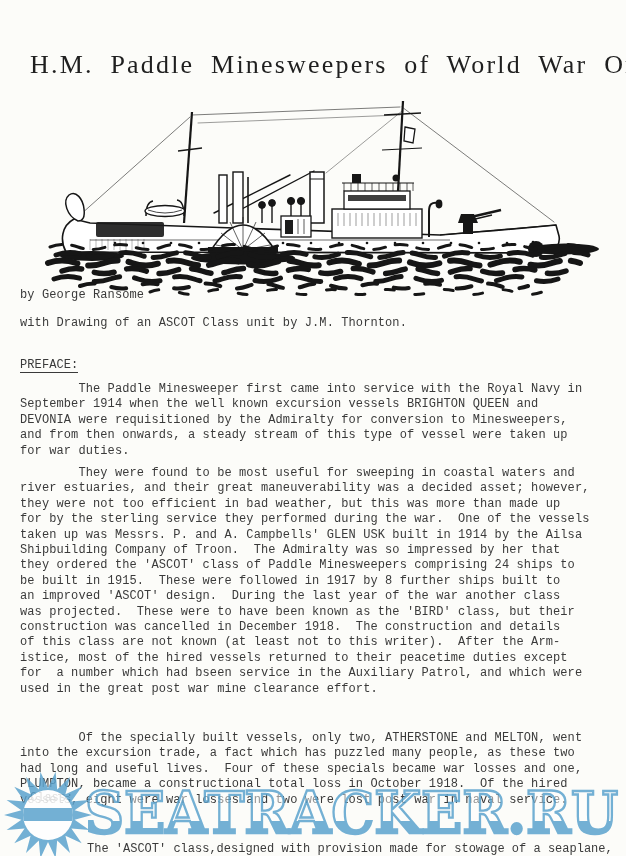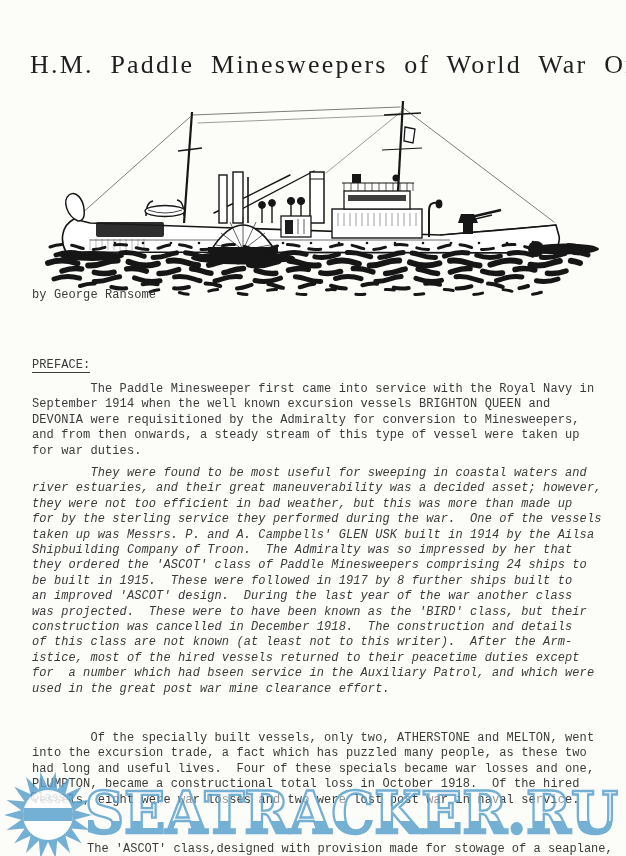--- a/index.html
+++ b/index.html
@@ -9,30 +9,30 @@
     font-family:"Liberation Mono","DejaVu Sans Mono",monospace;
     color:#383838;
   }
   .title{
     position:absolute;left:30px;top:50px;width:590px;
     font-family:"Liberation Serif","DejaVu Serif",serif;
     font-size:26px;font-weight:400;color:#1f1f1f;
     letter-spacing:2.2px;word-spacing:8px;white-space:nowrap;
   }
   .typed{
-    position:absolute;left:32px;
+    position:absolute;left:20px;
     font-size:12px;line-height:15.4px;color:#3a3a3a;
     white-space:pre;letter-spacing:0.1px;
   }
   .byline{top:288px;}
   .credit{top:316px;}
   .preface{top:358px;}
   .preface span{border-bottom:1.2px solid #3a3a3a;padding-bottom:0;}
   .para1{top:382px;}
-  .para2{top:466px;font-style:italic;}
+  .para2{top:466px;}
   .para3{top:703px;margin-top:28px;}
   .note{
     position:absolute;left:30px;top:790px;width:580px;
     font-size:12px;line-height:17px;color:#3a3a3a;white-space:pre;
   }
   .note .note-label{position:absolute;left:0;top:0;}
   .note .note-text{display:block;margin-left:57px;}
   .ship{position:absolute;left:0;top:95px;width:626px;height:205px;}
   .watermark{position:absolute;left:0;top:770px;width:626px;height:86px;pointer-events:none;}
 </style>
@@ -212,20 +212,21 @@
       <path d="M56,160 q14,-5 28,0 t28,0 t28,0 t28,0 t28,0 t28,0 t28,0 t28,0 t28,0 t28,0 t28,0 t28,0 t28,0 t28,0 t28,0 t28,0 t28,0 t28,0 t28,0" stroke-width="5" stroke-dasharray="24 9"></path>
       <path d="M48,168 q14,-5 28,0 t28,0 t28,0 t28,0 t28,0 t28,0 t28,0 t28,0 t28,0 t28,0 t28,0 t28,0 t28,0 t28,0 t28,0 t28,0 t28,0 t28,0 t28,0" stroke-width="6" stroke-dasharray="30 11"></path>
       <path d="M62,176 q14,-5 28,0 t28,0 t28,0 t28,0 t28,0 t28,0 t28,0 t28,0 t28,0 t28,0 t28,0 t28,0 t28,0 t28,0 t28,0 t28,0 t28,0 t28,0" stroke-width="5.5" stroke-dasharray="20 13"></path>
       <path d="M54,184 q14,-5 28,0 t28,0 t28,0 t28,0 t28,0 t28,0 t28,0 t28,0 t28,0 t28,0 t28,0 t28,0 t28,0 t28,0 t28,0 t28,0 t28,0 t28,0" stroke-width="5" stroke-dasharray="26 15"></path>
       <path d="M80,191 q14,-5 28,0 t28,0 t28,0 t28,0 t28,0 t28,0 t28,0 t28,0 t28,0 t28,0 t28,0 t28,0 t28,0 t28,0 t28,0 t28,0" stroke-width="4" stroke-dasharray="15 17"></path>
       <path d="M150,197 q14,-5 28,0 t28,0 t28,0 t28,0 t28,0 t28,0 t28,0 t28,0 t28,0 t28,0 t28,0 t28,0 t28,0 t28,0" stroke-width="3" stroke-dasharray="9 21"></path>
     </g>
   </svg>
 
   <div class="typed byline">by George Ransome</div>
+  <div class="typed credit">with Drawing of an ASCOT Class unit by J.M. Thornton.</div>
 
   <div class="typed preface"><span>PREFACE:</span></div>
 
   <div class="typed para1">        The Paddle Minesweeper first came into service with the Royal Navy in
 September 1914 when the well known excursion vessels BRIGHTON QUEEN and
 DEVONIA were requisitioned by the Admiralty for conversion to Minesweepers,
 and from then onwards, a steady stream of this type of vessel were taken up
 for war duties.</div>
   <div class="typed para2">        They were found to be most useful for sweeping in coastal waters and
 river estuaries, and their great maneuverability was a decided asset; however,

